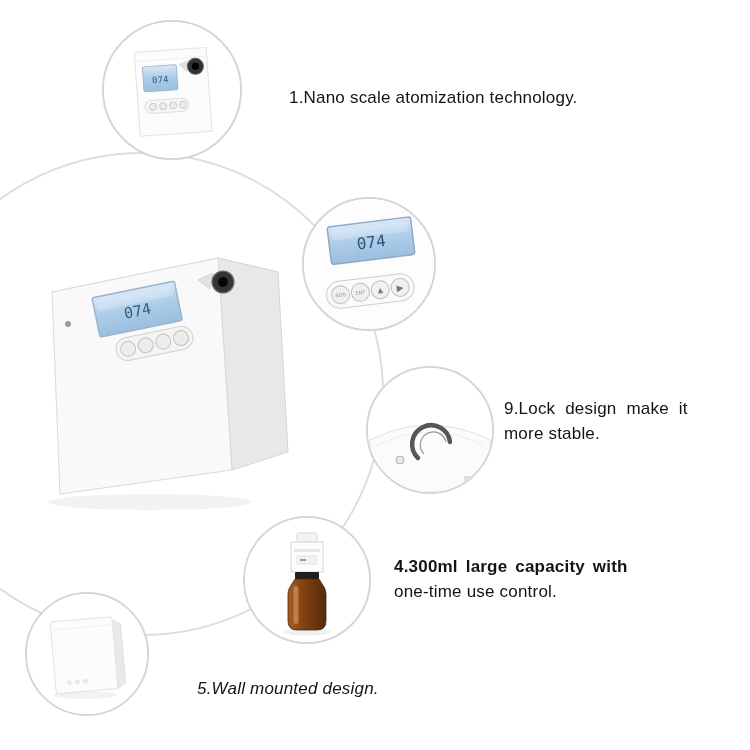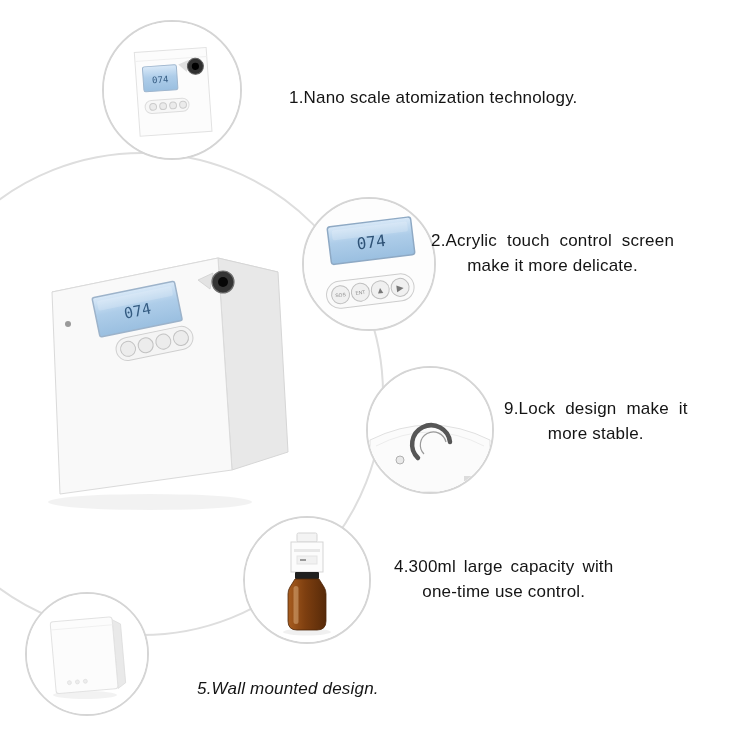--- a/index.html
+++ b/index.html
@@ -31,25 +31,24 @@
   #callout-lock     { left: 366px; top: 366px; width: 124px; height: 124px; }
   #callout-bottle   { left: 243px; top: 516px; width: 124px; height: 124px; }
   #callout-wall     { left: 25px;  top: 592px; width: 120px; height: 120px; }
   .main-device { position: absolute; left: 30px; top: 240px; }
   .feature-text {
     position: absolute;
     color: #141414;
     font-size: 17px;
     line-height: 25px;
     letter-spacing: 0.2px;
-    text-align: center;
   }
   .feature-text .line { display: block; white-space: nowrap; }
   .feature-text .just { word-spacing: 5px; }
-  .feature-text .just-sm { word-spacing: 3px; }
+  .feature-text .just-sm { word-spacing: 3px; font-weight: bold; }
   #feature-1 { left: 289px; top: 85px; }
   #feature-2 { left: 431px; top: 228px; }
   #feature-3 { left: 504px; top: 396px; }
   #feature-4 { left: 394px; top: 554px; }
   #feature-5 { left: 197px; top: 676px; font-style: italic; }
 </style>
 </head>
 <body>
 
 <div class="stage">
@@ -187,24 +186,20 @@
         <circle cx="40" cy="87" r="2" fill="#ededed" stroke="#dcdcdc" stroke-width="0.6"></circle>
         <circle cx="48" cy="87" r="2" fill="#ededed" stroke="#dcdcdc" stroke-width="0.6"></circle>
         <circle cx="56" cy="87" r="2" fill="#ededed" stroke="#dcdcdc" stroke-width="0.6"></circle>
       </g>
     </svg>
   </div>
 
   <div class="feature-text" id="feature-1">
     <span class="line">1.Nano scale atomization technology.</span>
   </div>
-  <div class="feature-text" id="feature-2">
-    <span class="line just">2.Acrylic touch control screen</span>
-    <span class="line">make it more delicate.</span>
-  </div>
   <div class="feature-text" id="feature-3">
     <span class="line just">9.Lock design make it</span>
     <span class="line">more stable.</span>
   </div>
   <div class="feature-text" id="feature-4">
     <span class="line just-sm">4.300ml large capacity with</span>
     <span class="line">one-time use control.</span>
   </div>
   <div class="feature-text" id="feature-5">
     <span class="line">5.Wall mounted design.</span>

